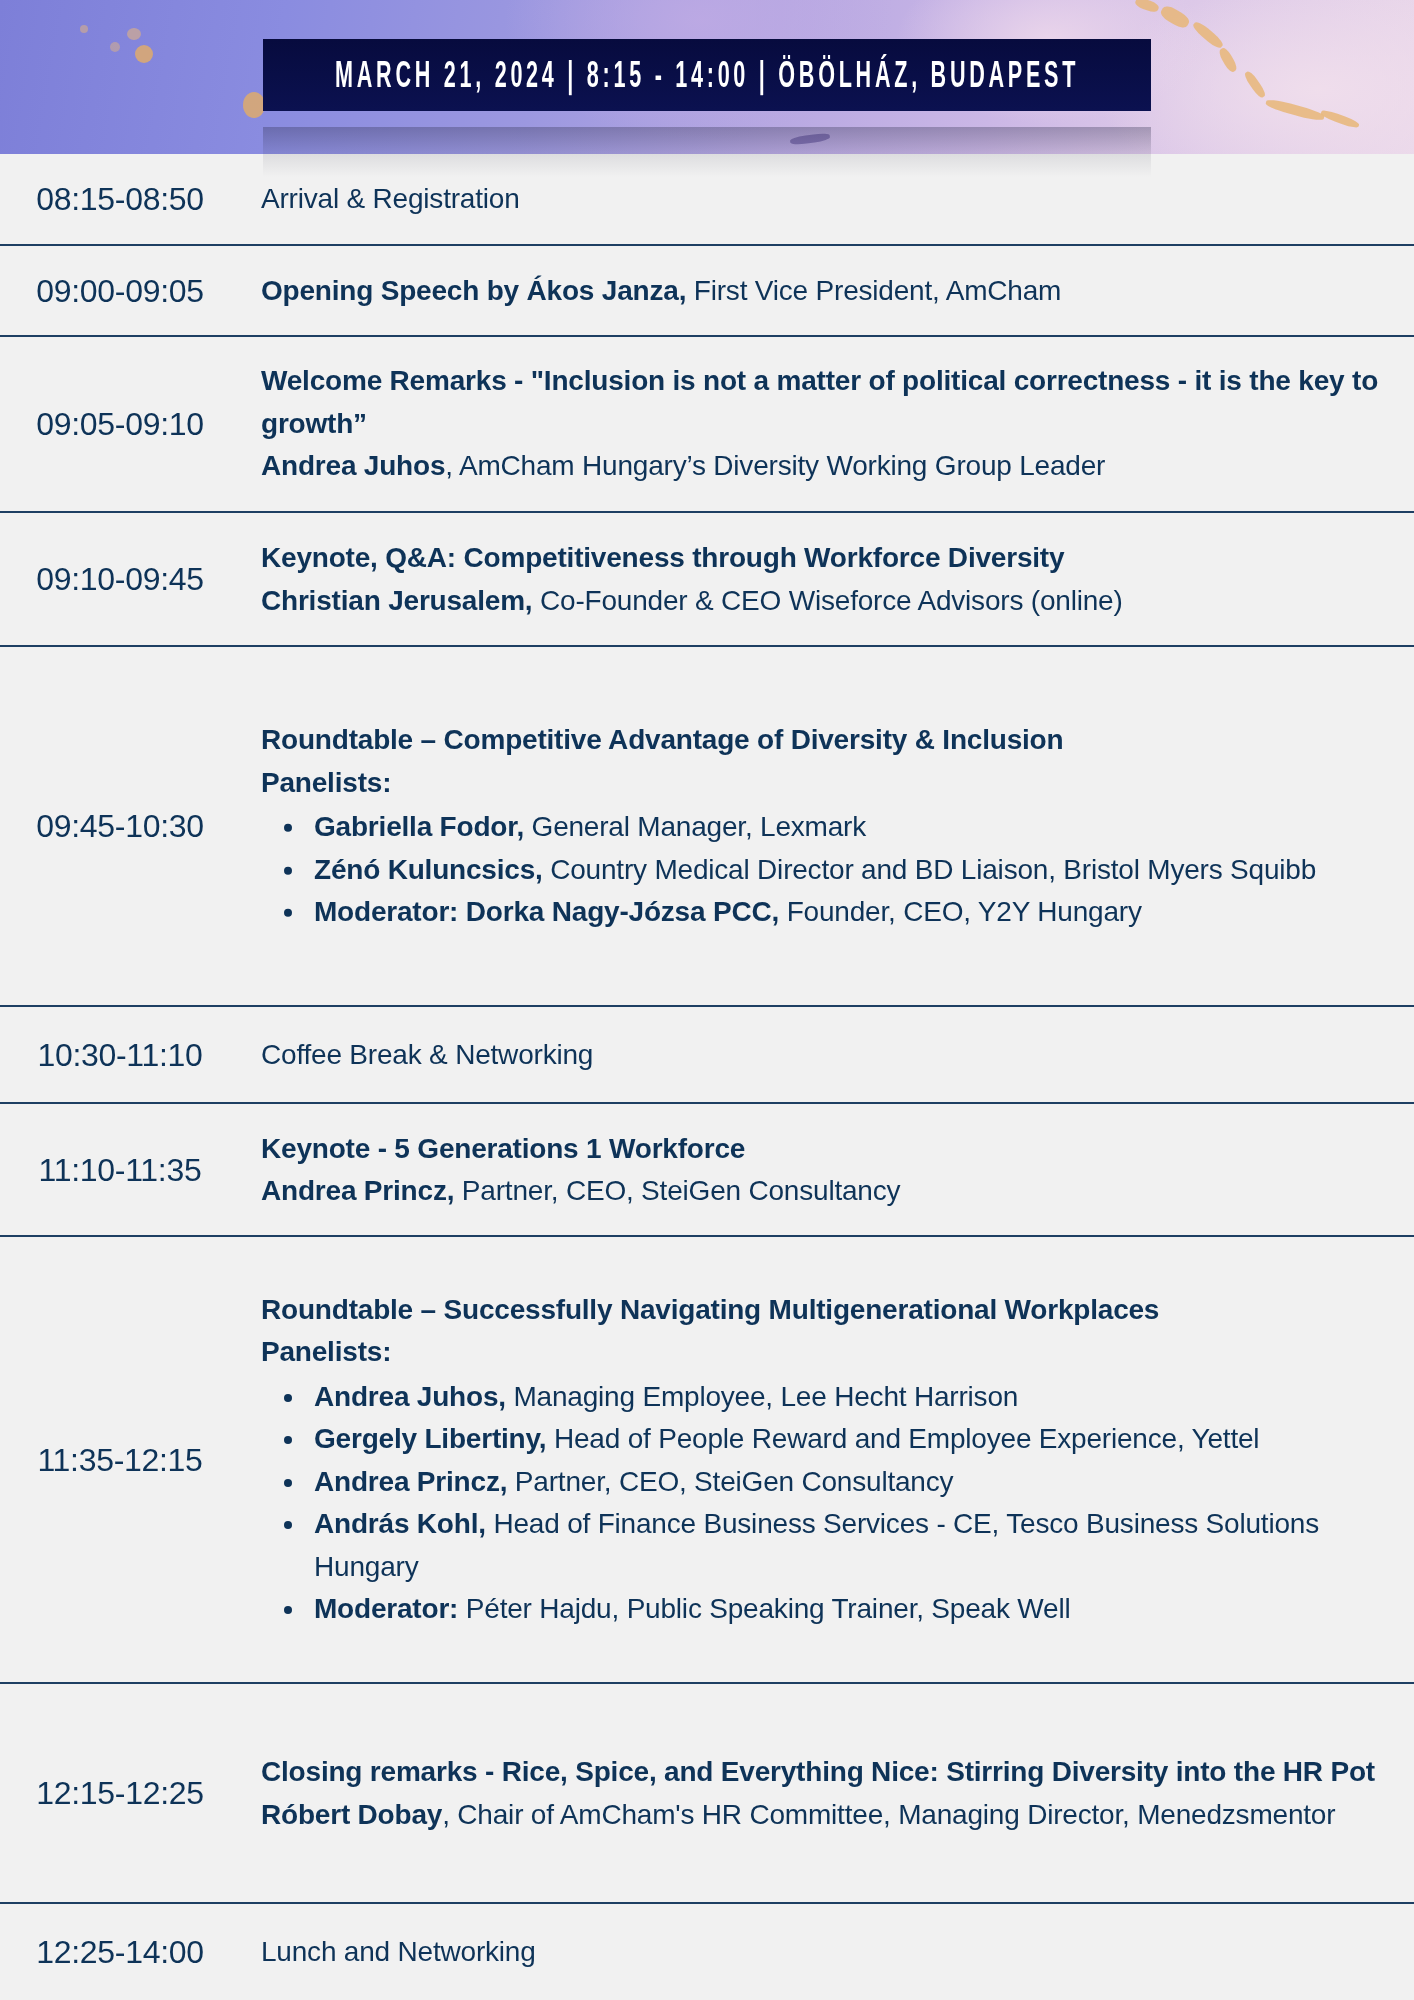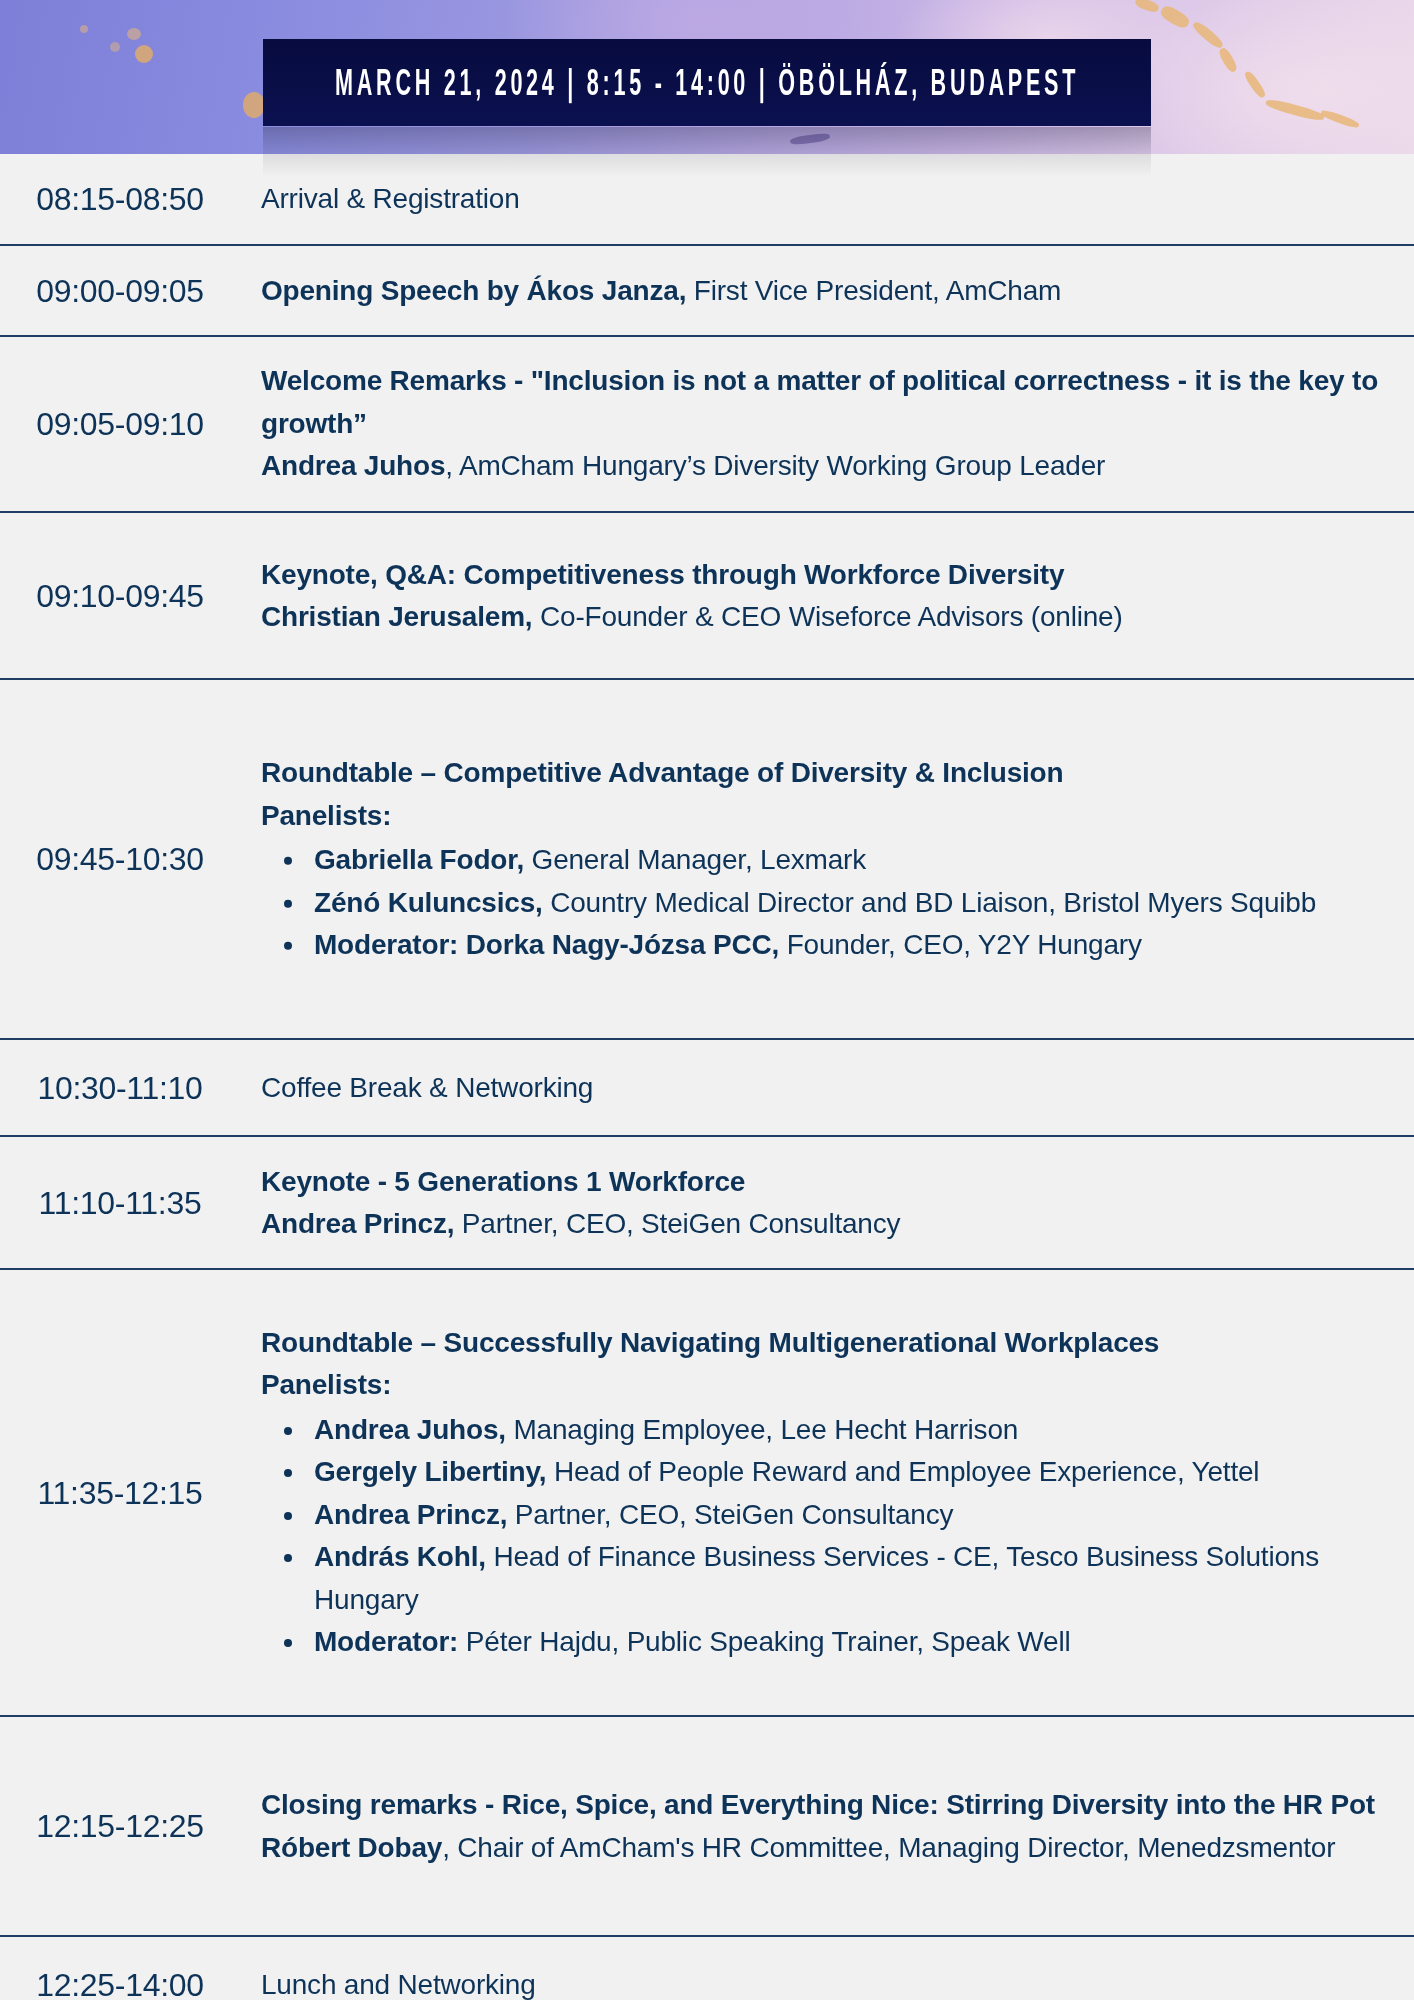--- a/index.html
+++ b/index.html
@@ -11,21 +11,21 @@
     background:
       radial-gradient(ellipse 220px 120px at 1050px 40px, rgba(236,215,235,0.9), rgba(236,215,235,0) 70%),
       radial-gradient(ellipse 300px 140px at 1320px 90px, rgba(240,222,236,0.95), rgba(240,222,236,0) 75%),
       radial-gradient(ellipse 260px 160px at 700px 20px, rgba(190,170,228,0.85), rgba(190,170,228,0) 75%),
       linear-gradient(100deg, #7d7fd8 0%, #8a8ce0 20%, #9c98e0 38%, #b7a8e2 55%, #cbb7e6 70%, #dcc8e8 82%, #ead8ea 100%);
   }
   .fleck { position: absolute; border-radius: 50%; background: #e9b77a; opacity: 0.9; }
   .gold-vein { position: absolute; border-radius: 40%; background: #e7b678; opacity: 0.85; }
 
   .banner-box {
-    position: absolute; left: 263px; top: 39px; width: 888px; height: 87px;
+    position: absolute; left: 263px; top: 39px; width: 888px; height: 72px;
     background: linear-gradient(180deg, #070b3e 0%, #0b1150 100%);
     display: flex; align-items: center; justify-content: center; overflow: hidden;
     z-index: 3;
   }
   .banner-text {
     color: #ffffff; font-weight: 700; font-size: 36px; letter-spacing: 6.2px;
     white-space: nowrap; transform: scaleX(0.6); transform-origin: center;
     font-family: "Liberation Sans", "DejaVu Sans", sans-serif;
   }
   .banner-shadow {
@@ -98,21 +98,21 @@
   </div>
 
   <div class="row" style="height:176px">
     <div class="time">09:05-09:10</div>
     <div class="content">
       <div class="b">Welcome Remarks -  "Inclusion is not a matter of political correctness - it is the key to growth”</div>
       <div><span class="b">Andrea Juhos</span><span>, AmCham Hungary’s Diversity Working Group Leader</span></div>
     </div>
   </div>
 
-  <div class="row" style="height:167px">
+  <div class="row" style="height:134px">
     <div class="time">09:10-09:45</div>
     <div class="content">
       <div class="b">Keynote, Q&amp;A: Competitiveness through Workforce Diversity</div>
       <div><span class="b">Christian Jerusalem,</span><span> Co-Founder &amp; CEO Wiseforce Advisors (online)</span></div>
     </div>
   </div>
 
   <div class="row" style="height:360px">
     <div class="time">09:45-10:30</div>
     <div class="content">

